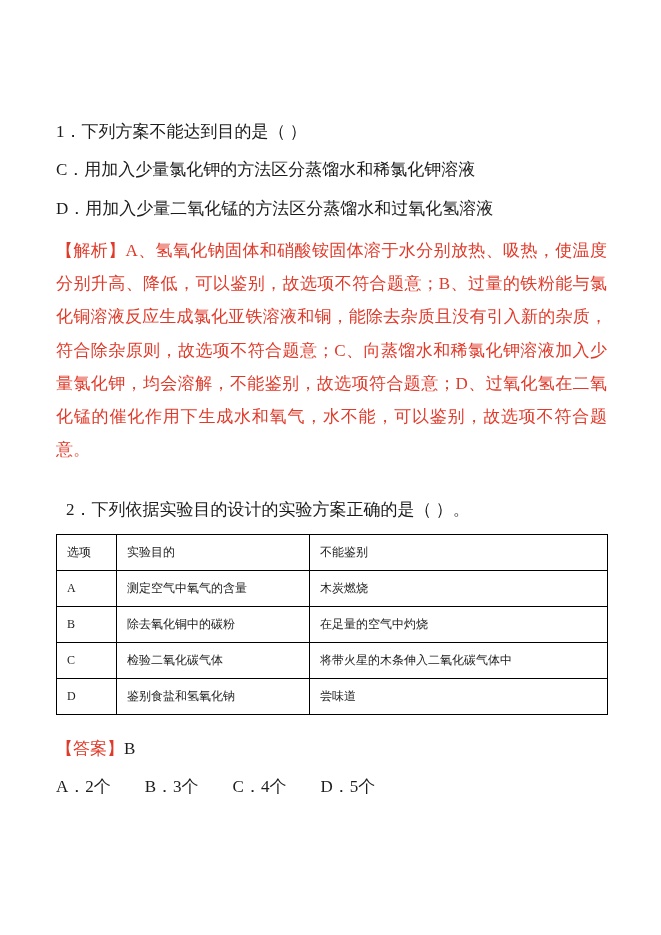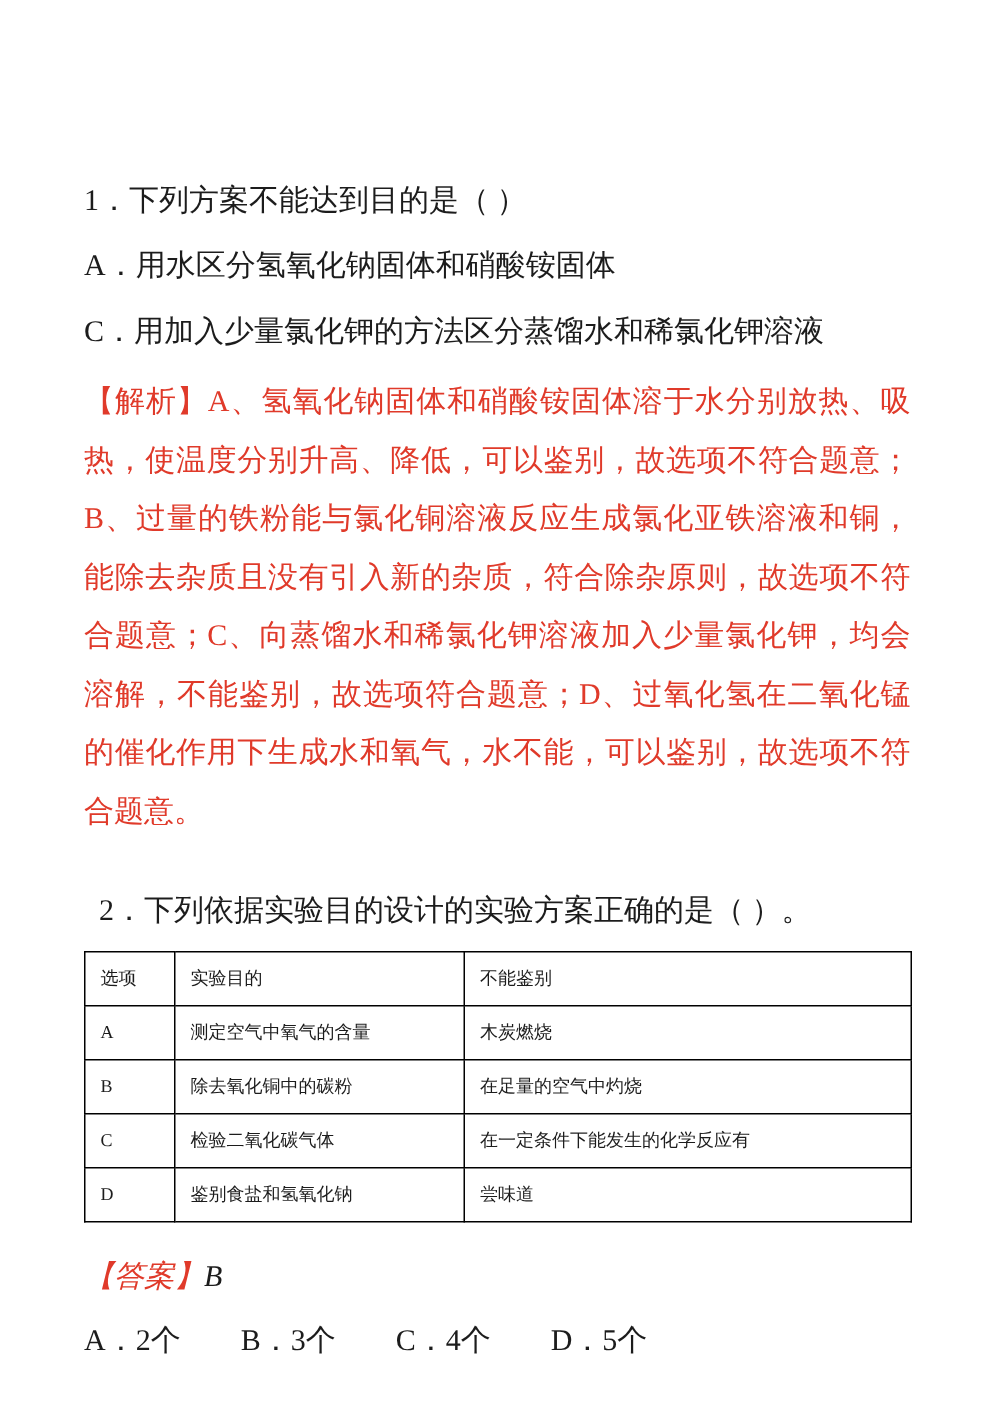--- a/index.html
+++ b/index.html
@@ -19,36 +19,36 @@
     background: #ffffff;
     overflow: hidden;
     box-sizing: border-box;
     padding: 118px 54px 30px 56px;
   }
   .content { width: 551px; }
 
   p {
     margin: 0;
     padding: 0;
-    font-size: 20px;
+    font-size: 17px;
     line-height: 1.65;
   }
   .stem { margin-bottom: 10px; }
   .stem.indent { padding-left: 10px; }
   .option { margin-bottom: 11px; }
   .answer-line { margin: 14px 0 10px 0; }
   .answer-label, .analysis-label { color: var(--red); }
   .answer-value { color: #1c1c1c; }
   .analysis {
     color: var(--red);
     text-align: justify;
     line-height: 1.95;
     margin-bottom: 16px;
   }
-  .gap-lg { margin-top: 20px; font-style: italic; }
+  .gap-lg { margin-top: 20px; }
   .gap-md { margin-top: 30px; }
 
   table.exp-table {
     border-collapse: collapse;
     width: 551px;
     margin: 8px 0 14px 0;
     table-layout: fixed;
   }
   table.exp-table th,
   table.exp-table td {
@@ -64,22 +64,22 @@
   col.c2 { width: 193px; }
   col.c3 { width: 298px; }
 </style>
 </head>
 <body>
 
 <div class="page">
   <div class="content">
 
     <p class="stem">1．下列方案不能达到目的是（      ）</p>
-    <p class="option">A．用水区分氢氧化钠固体和硝酸铵固体</p>
     <p class="option">C．用加入少量氯化钾的方法区分蒸馏水和稀氯化钾溶液</p>
+    <p class="option">D．用加入少量二氧化锰的方法区分蒸馏水和过氧化氢溶液</p>
 
 
     <p class="analysis">
       <span class="analysis-label">【解析】</span><span>A、氢氧化钠固体和硝酸铵固体溶于水分别放热、吸热，使温度分别升高、降低，可以鉴别，故选项不符合题意；B、过量的铁粉能与氯化铜溶液反应生成氯化亚铁溶液和铜，能除去杂质且没有引入新的杂质，符合除杂原则，故选项不符合题意；C、向蒸馏水和稀氯化钾溶液加入少量氯化钾，均会溶解，不能鉴别，故选项符合题意；D、过氧化氢在二氧化锰的催化作用下生成水和氧气，水不能，可以鉴别，故选项不符合题意。</span>
     </p>
 
     <p class="stem indent gap-md">2．下列依据实验目的设计的实验方案正确的是（      ）。</p>
 
     <table class="exp-table">
       <colgroup>
@@ -99,21 +99,21 @@
         <td>木炭燃烧</td>
       </tr>
       <tr>
         <td>B</td>
         <td>除去氧化铜中的碳粉</td>
         <td>在足量的空气中灼烧</td>
       </tr>
       <tr>
         <td>C</td>
         <td>检验二氧化碳气体</td>
-        <td>在一定条件下能发生的化学反应有</td>
+        <td>将带火星的木条伸入二氧化碳气体中</td>
       </tr>
       <tr>
         <td>D</td>
         <td>鉴别食盐和氢氧化钠</td>
         <td>尝味道</td>
       </tr>
     </tbody>
       </table>
 
     <p class="answer-line gap-lg">

